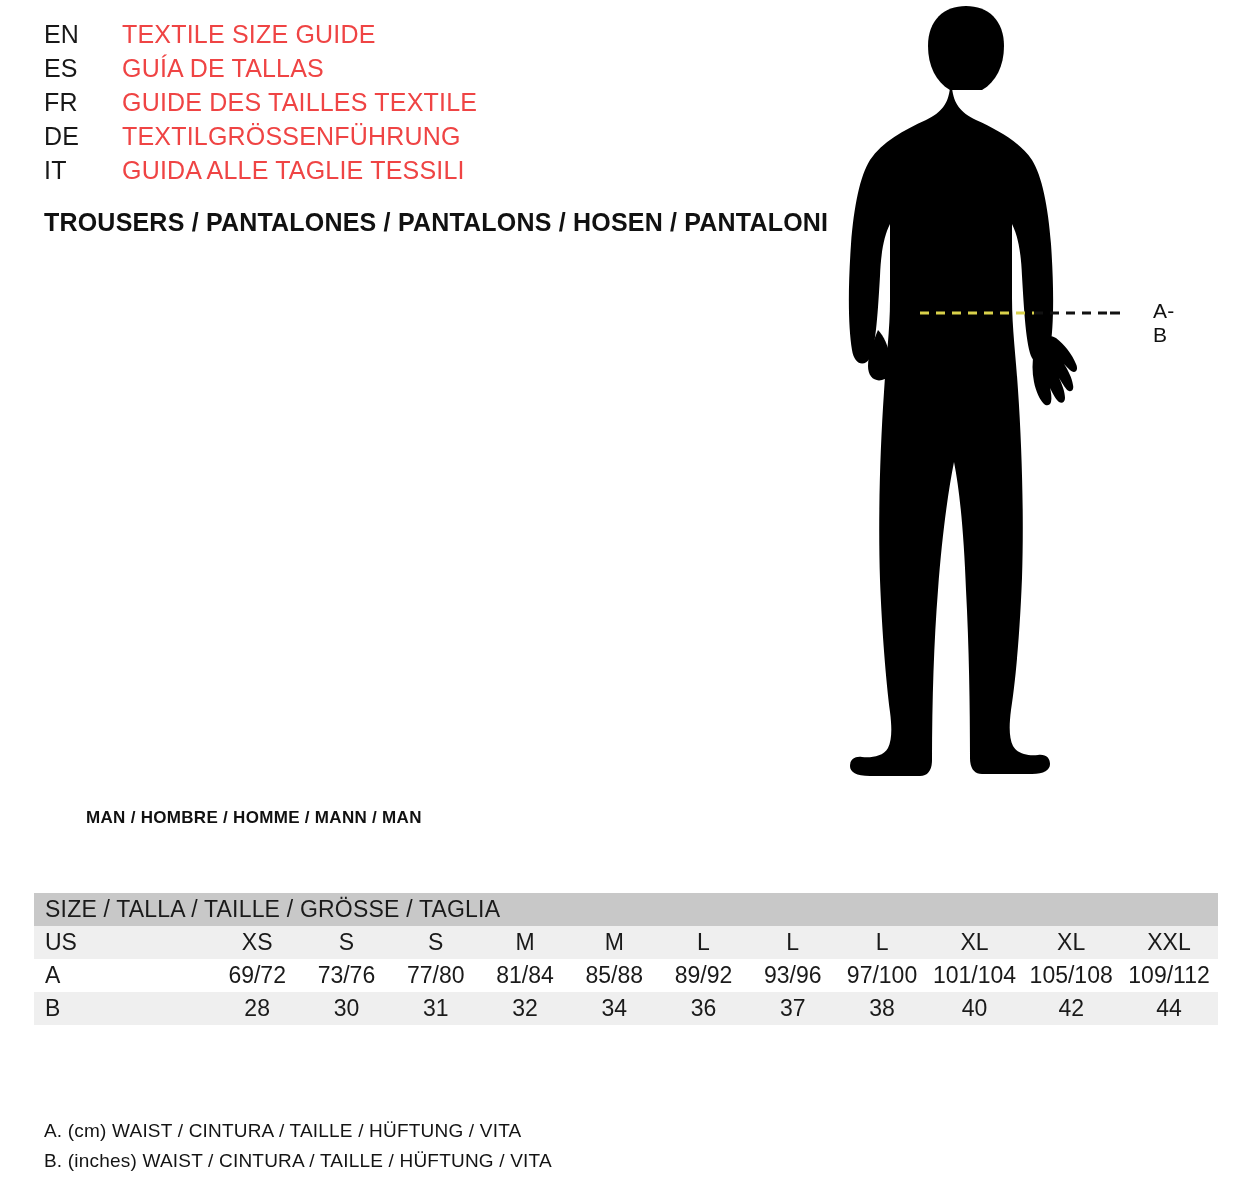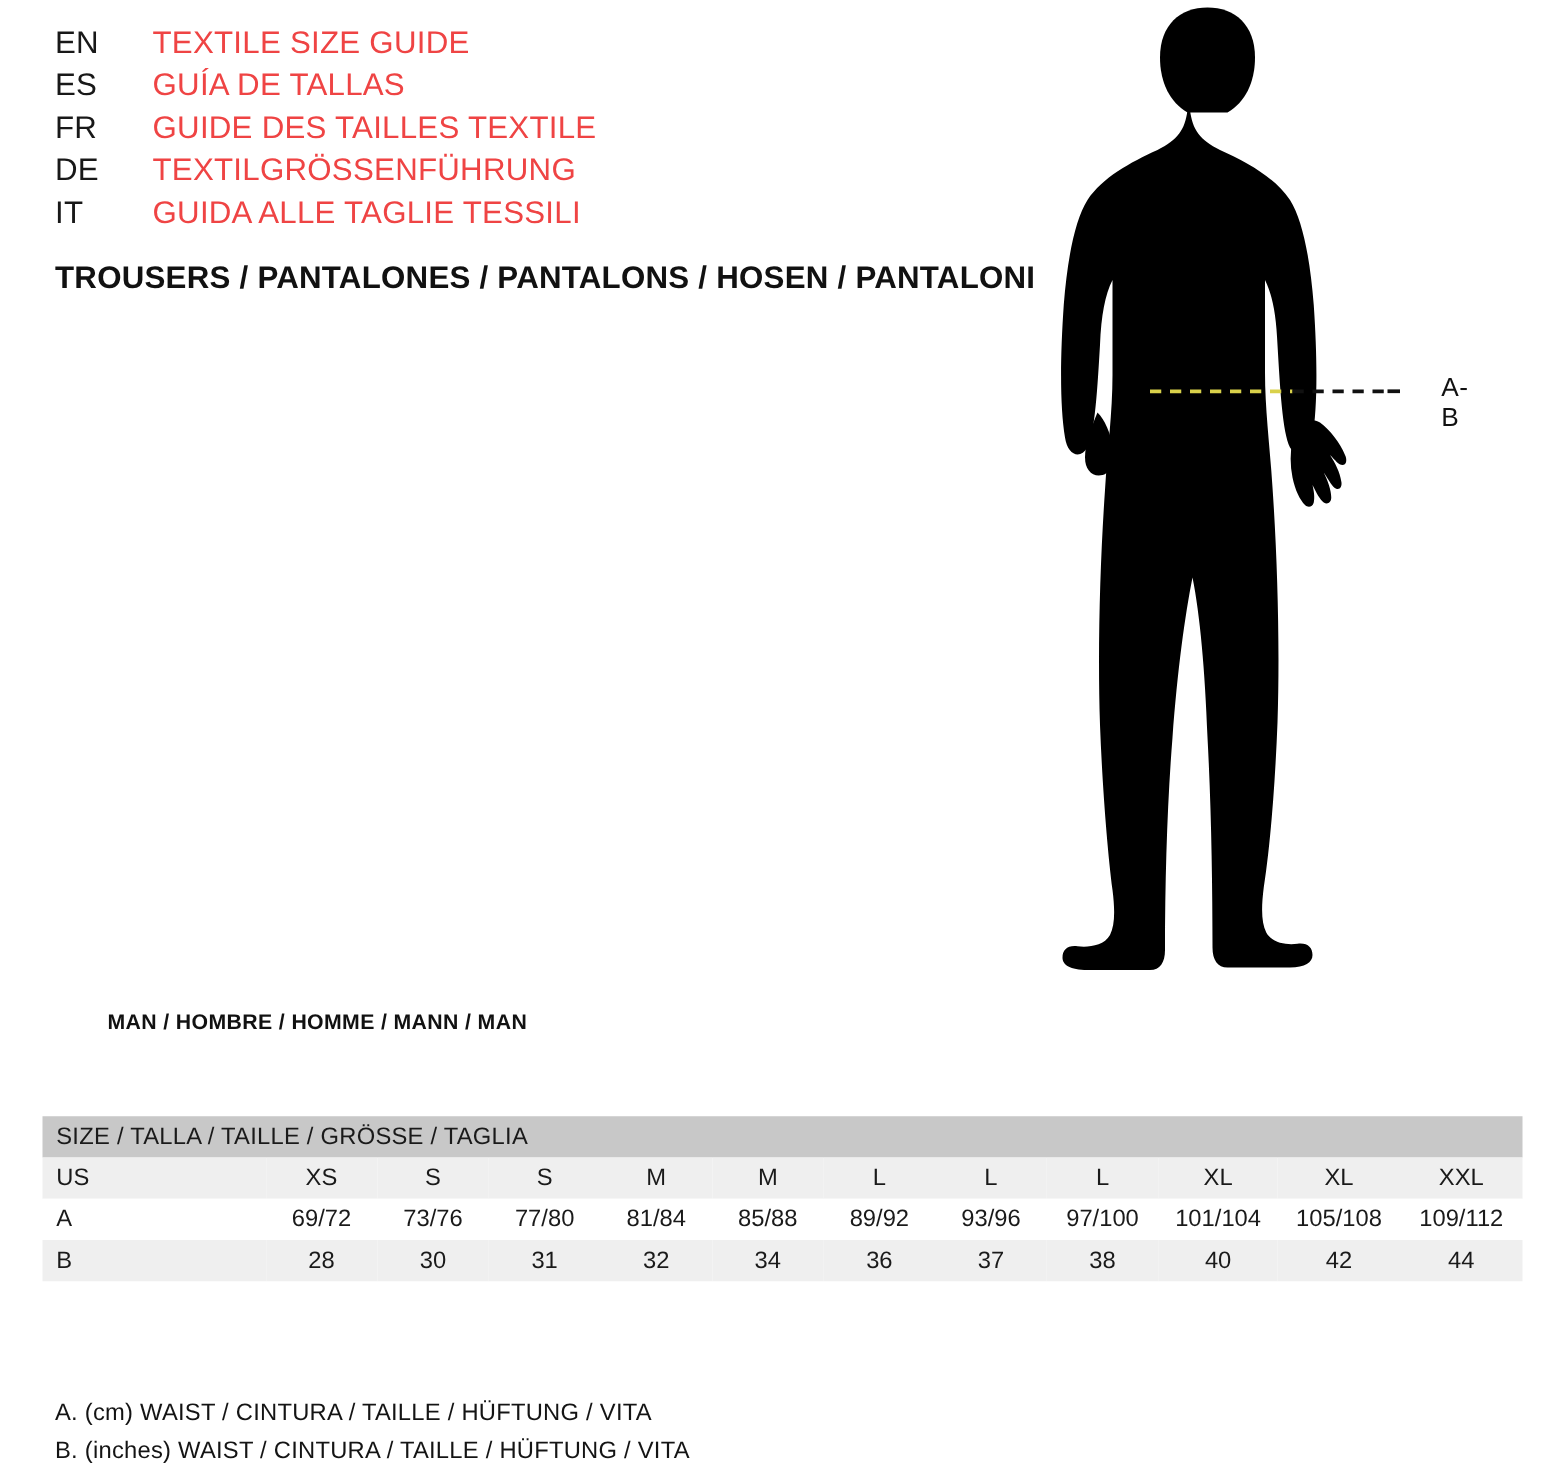--- a/index.html
+++ b/index.html
@@ -90,21 +90,21 @@
 
   table.size-table {
     position: absolute;
     left: 34px;
     top: 893px;
     width: 1184px;
     border-collapse: collapse;
     table-layout: fixed;
   }
   table.size-table td {
-    font-size: 19px;
+    font-size: 23px;
     color: #1a1a1a;
     padding: 0;
     height: 33px;
     vertical-align: middle;
     text-align: center;
   }
   table.size-table td.label {
     text-align: left;
     padding-left: 11px;
   }

